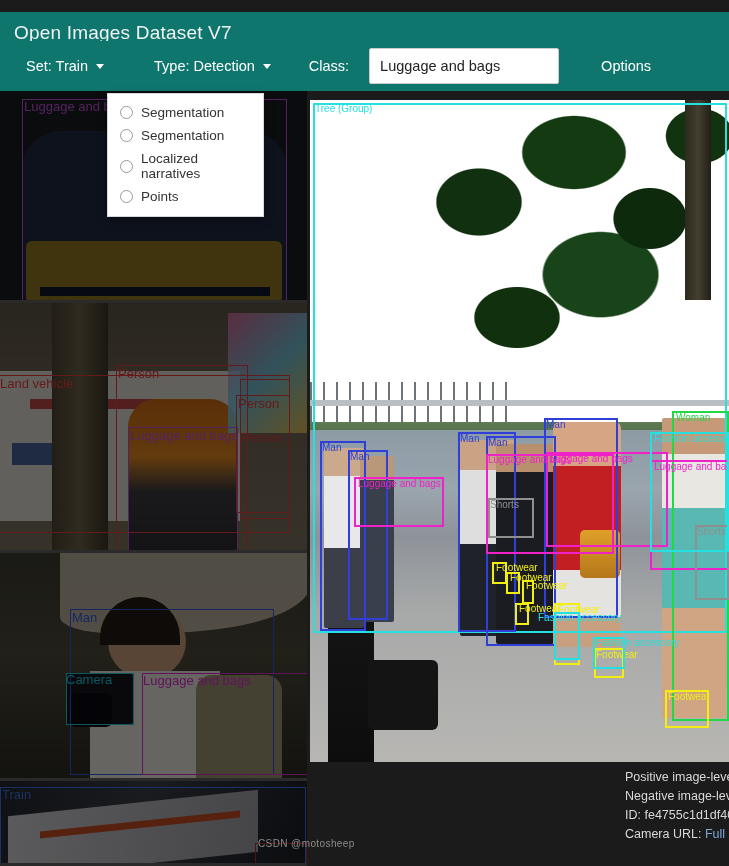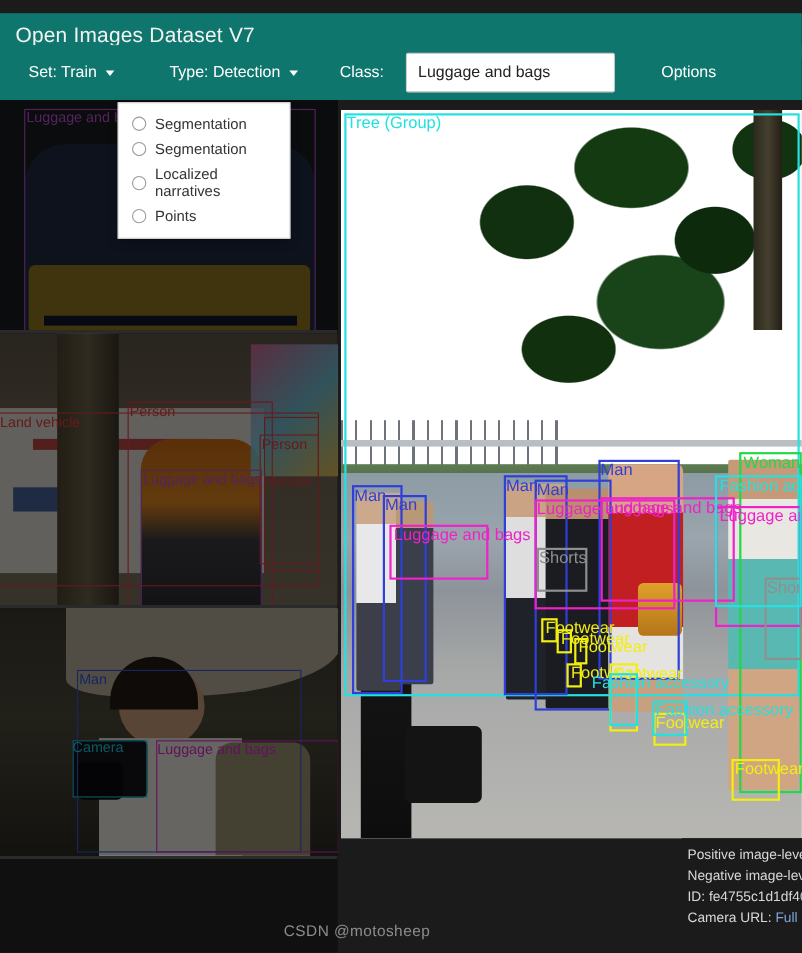--- a/index.html
+++ b/index.html
@@ -137,35 +137,35 @@
     position: absolute; left: 66px; top: 388px; width: 16px; height: 58px;
     background: linear-gradient(180deg,#e8581f,#b83c10);
     clip-path: polygon(38% 0%, 62% 0%, 100% 100%, 0% 100%);
   }
   .person {
     position: absolute; border-radius: 2px;
   }
 
   .dbox { position: absolute; border: 2px solid; pointer-events: none; }
   .dlabel {
-    position: absolute; font-size: 15px; line-height: 1;
+    position: absolute; font-size: 10px; line-height: 1;
     white-space: nowrap; font-family: "Liberation Sans", sans-serif;
   }
 
   
   .infostrip {
     position: absolute; left: 310px; top: 671px; width: 419px; height: 104px;
     background: #1b1b1b; color: #d8d8d8; font-size: 12.5px;
     padding: 6px 0 0 5px; overflow: hidden;
   }
   .inforow { height: 19px; line-height: 19px; white-space: nowrap; }
   .lnk { color: #7ea6d8; cursor: pointer; }
   .watermark {
     position: absolute; left: 258px; top: 838px; color: #8d8d8d;
-    font-size: 14px; letter-spacing: .4px; z-index: 40;
+    font-size: 10px; letter-spacing: .4px; z-index: 40;
     font-family: "Liberation Sans", sans-serif;
   }
 
   
   .dropdown {
     position: absolute; left: 107px; top: 93px; width: 157px;
     background: #fff; border: 1px solid #d9d9d9;
     box-shadow: 0 3px 9px rgba(0,0,0,.35); padding: 7px 0 8px 0; z-index: 50;
   }
   .dd-item {
@@ -257,20 +257,29 @@
         <div style="position:absolute;left:70px;top:140px;width:42px;height:34px;background:#0b0b0f;border-radius:6px;"></div>
         <div class="tbox" style="left:70px;top:56px;width:204px;height:166px;border-color:#2f54d8;"></div>
         <div class="tbox" style="left:66px;top:120px;width:68px;height:52px;border-color:#18c6d8;"></div>
         <div class="tbox" style="left:142px;top:120px;width:166px;height:102px;border-color:#d628c8;"></div>
         <div class="tlabel" style="left:72px;top:58px;color:#2f54d8;">Man</div>
         <div class="tlabel" style="left:66px;top:120px;color:#18c6d8;">Camera</div>
         <div class="tlabel" style="left:143px;top:121px;color:#d628c8;">Luggage and bags</div>
         <div class="dim"></div>
       </div>
 
+      <div class="thumb" style="height:85px;">
+        <div class="timg" style="background:linear-gradient(110deg,#23252c 0%,#3a3d46 45%,#1b1d23 100%);"></div>
+        <div style="position:absolute;left:8px;top:22px;width:250px;height:62px;background:linear-gradient(100deg,#c9c9cd,#9a9aa0);transform:skewY(-6deg);"></div>
+        <div style="position:absolute;left:40px;top:40px;width:200px;height:7px;background:#c24a22;transform:skewY(-6deg);"></div>
+        <div class="tbox" style="left:0px;top:6px;width:306px;height:78px;border-color:#3a6fd8;"></div>
+        <div class="tbox" style="left:255px;top:62px;width:52px;height:22px;border-color:#b02a2a;"></div>
+        <div class="tlabel" style="left:2px;top:7px;color:#3a6fd8;">Train</div>
+        <div class="dim"></div>
+      </div>
 
     </div>
 
     <div class="mainpanel">
 
       <div class="mainimg">
         <div class="sky"></div>
         <div class="tree"></div>
         <div class="treetrunk"></div>
         <div class="fence"></div>

